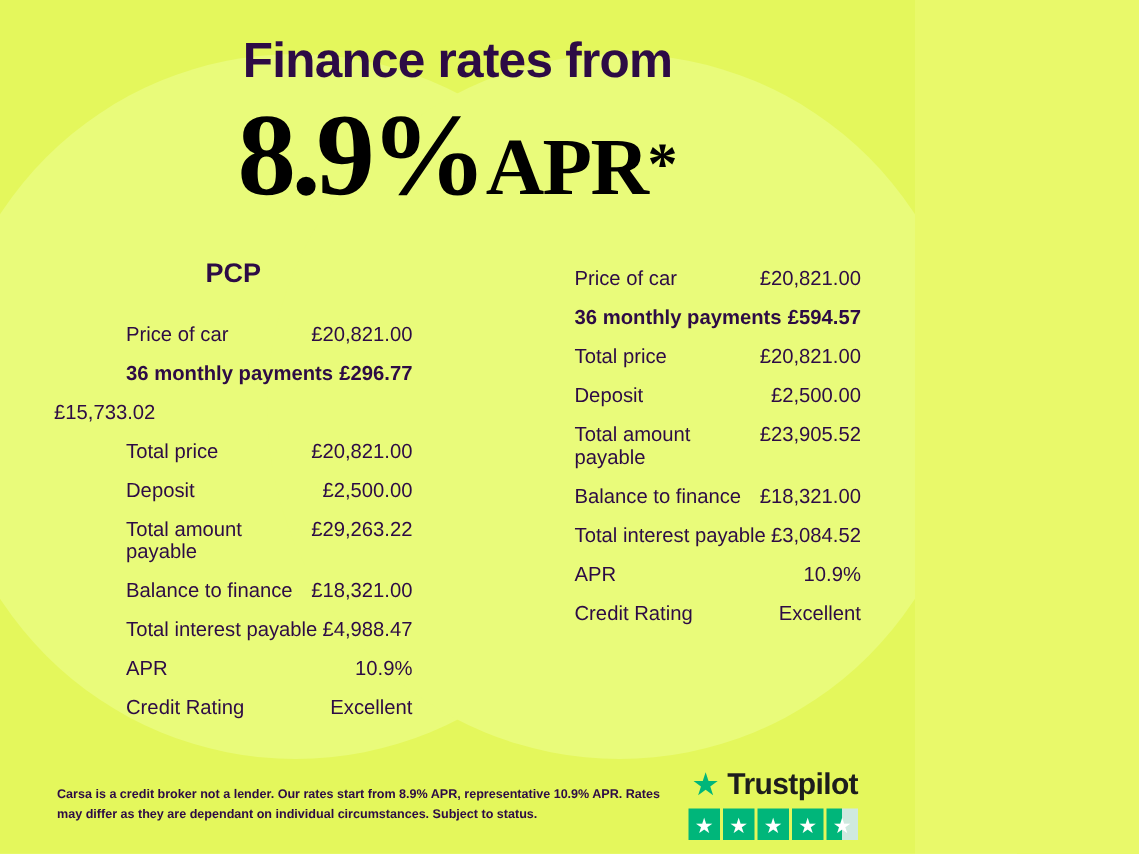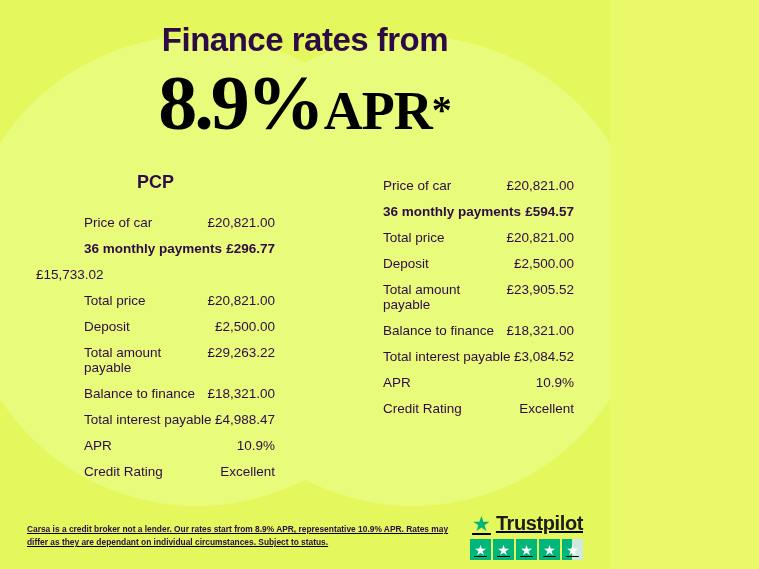--- a/index.html
+++ b/index.html
@@ -119,23 +119,22 @@
   }
   .footer {
     position: absolute;
     left: 0;
     right: 0;
     bottom: 0;
     height: 66px;
     display: flex;
     align-items: center;
     justify-content: space-between;
-    padding: 0 27px;
+    padding: 0 38px;
     box-sizing: border-box;
-    text-decoration: underline;
   }
   .disclaimer {
     color: #2d0b45;
     font-size: 8.4px;
     line-height: 1.55;
     font-weight: bold;
     max-width: 430px;
   }
   .trustpilot {
     display: flex;

